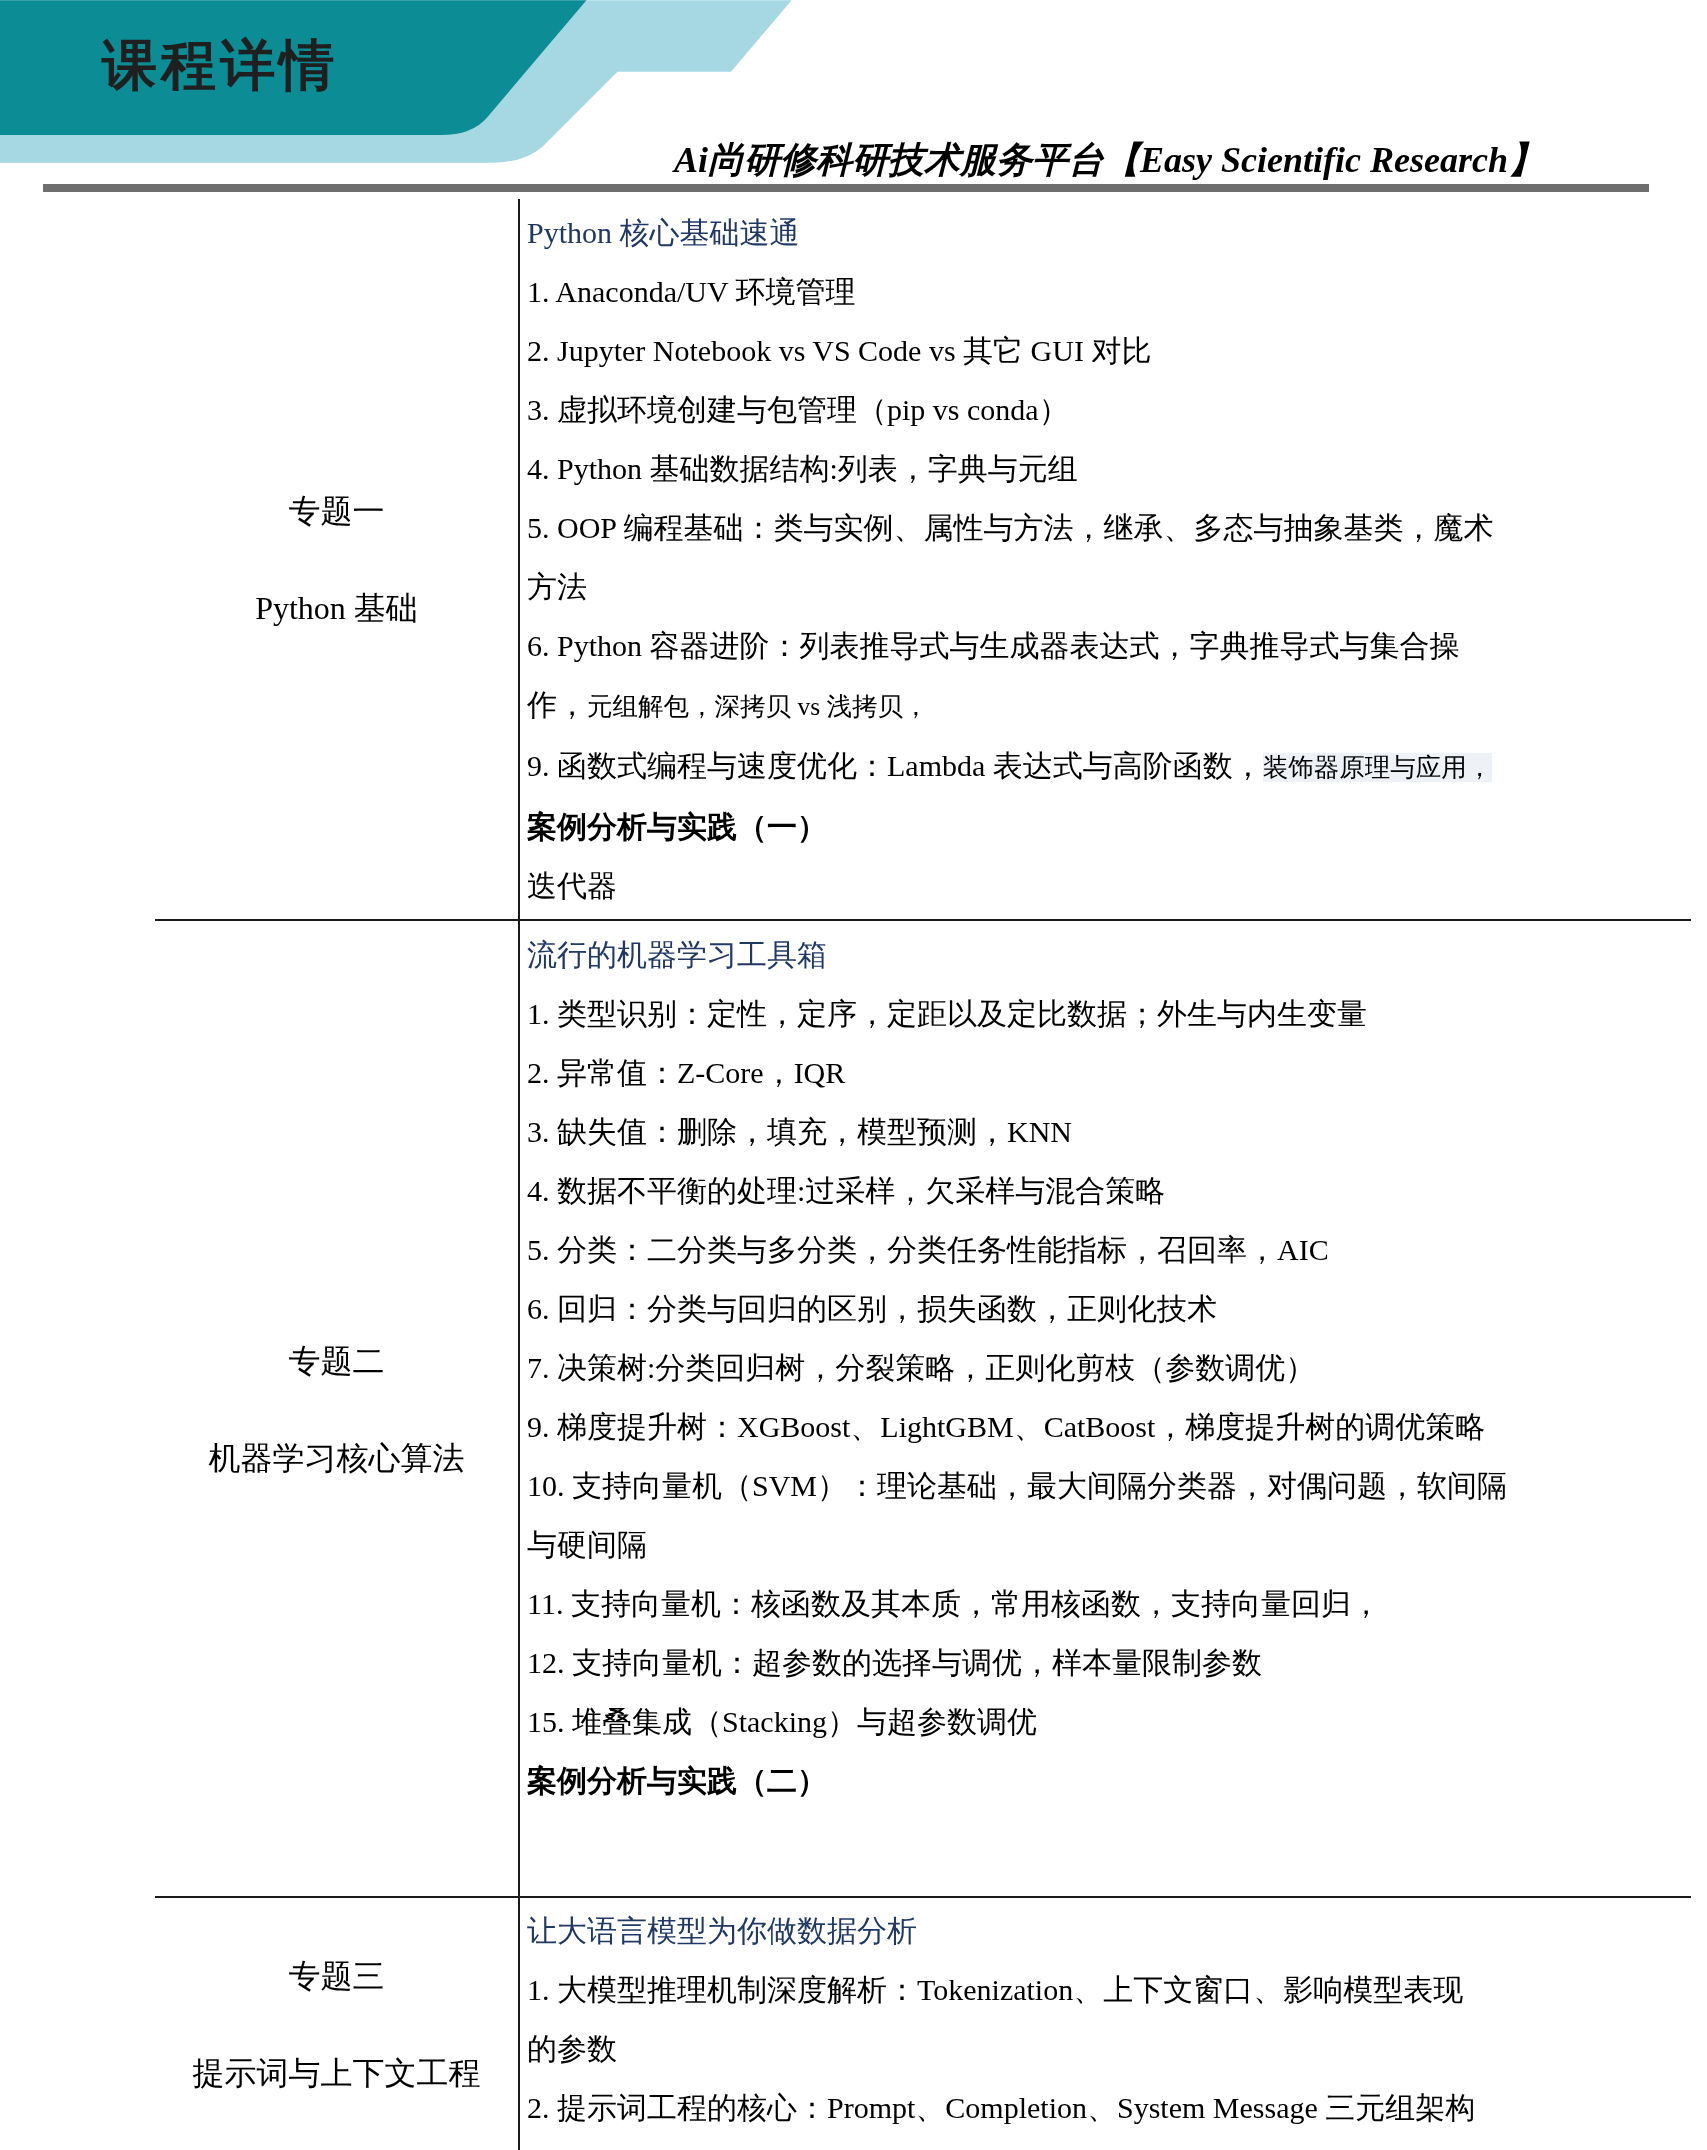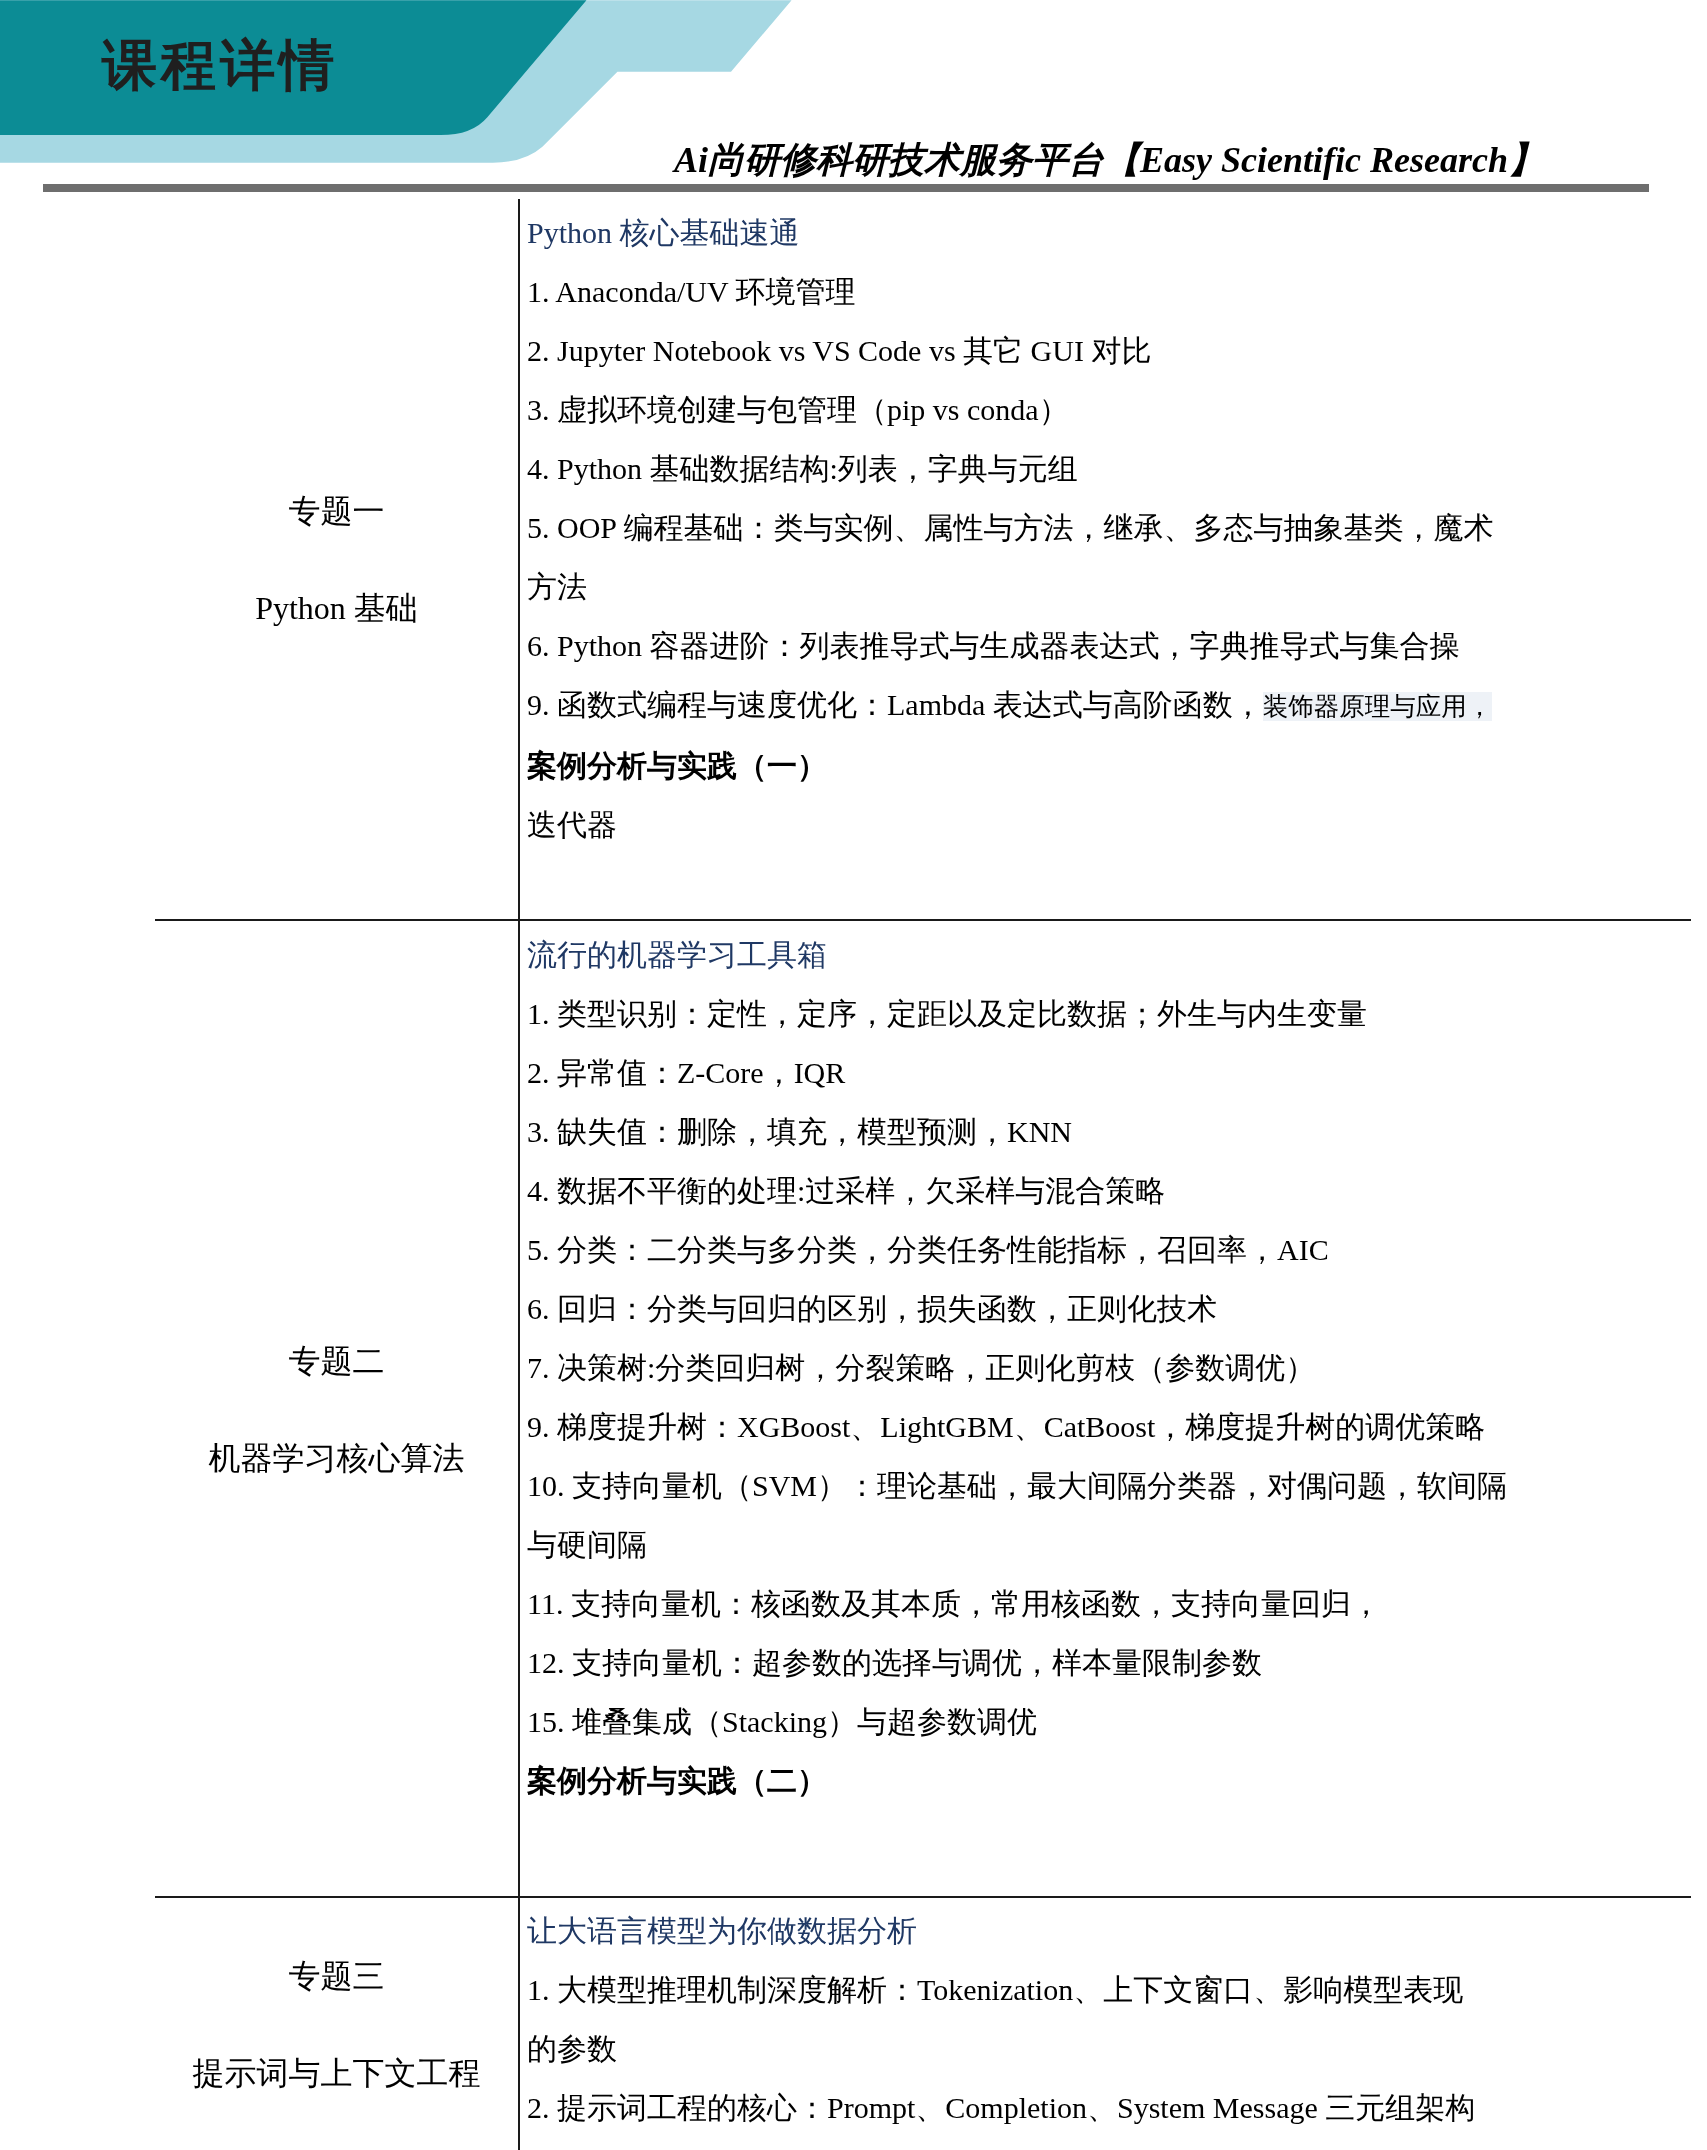--- a/index.html
+++ b/index.html
@@ -93,20 +93,21 @@
         </div>
         <div class="content">
           <div class="line heading"><span class="">Python 核心基础速通</span></div>
           <div class="line item"><span class="">1. Anaconda/UV 环境管理</span></div>
           <div class="line item"><span class="">2. Jupyter Notebook vs VS Code vs 其它 GUI 对比</span></div>
           <div class="line item"><span class="">3. 虚拟环境创建与包管理（pip vs conda）</span></div>
           <div class="line item"><span class="">4. Python 基础数据结构:列表，字典与元组</span></div>
           <div class="line item"><span class="">5. OOP 编程基础：类与实例、属性与方法，继承、多态与抽象基类，魔术</span></div>
           <div class="line item"><span class="">方法</span></div>
           <div class="line item"><span class="">6. Python 容器进阶：列表推导式与生成器表达式，字典推导式与集合操</span></div>
+          <div class="line item"><span class="">作，</span><span class="small ">元组解包，深拷贝 vs 浅拷贝，</span></div>
           <div class="line item"><span class="">9. 函数式编程与速度优化：Lambda 表达式与高阶函数，</span><span class="small hl">装饰器原理与应用，</span></div>
           <div class="line footer"><span class="">案例分析与实践（一）</span></div>
           <div class="line item"><span class="">迭代器</span></div>
         </div>
       </div>
       <div class="section sec2">
         <div class="label">
           <div class="label-line">专题二</div>
           <div class="label-line">机器学习核心算法</div>
         </div>

